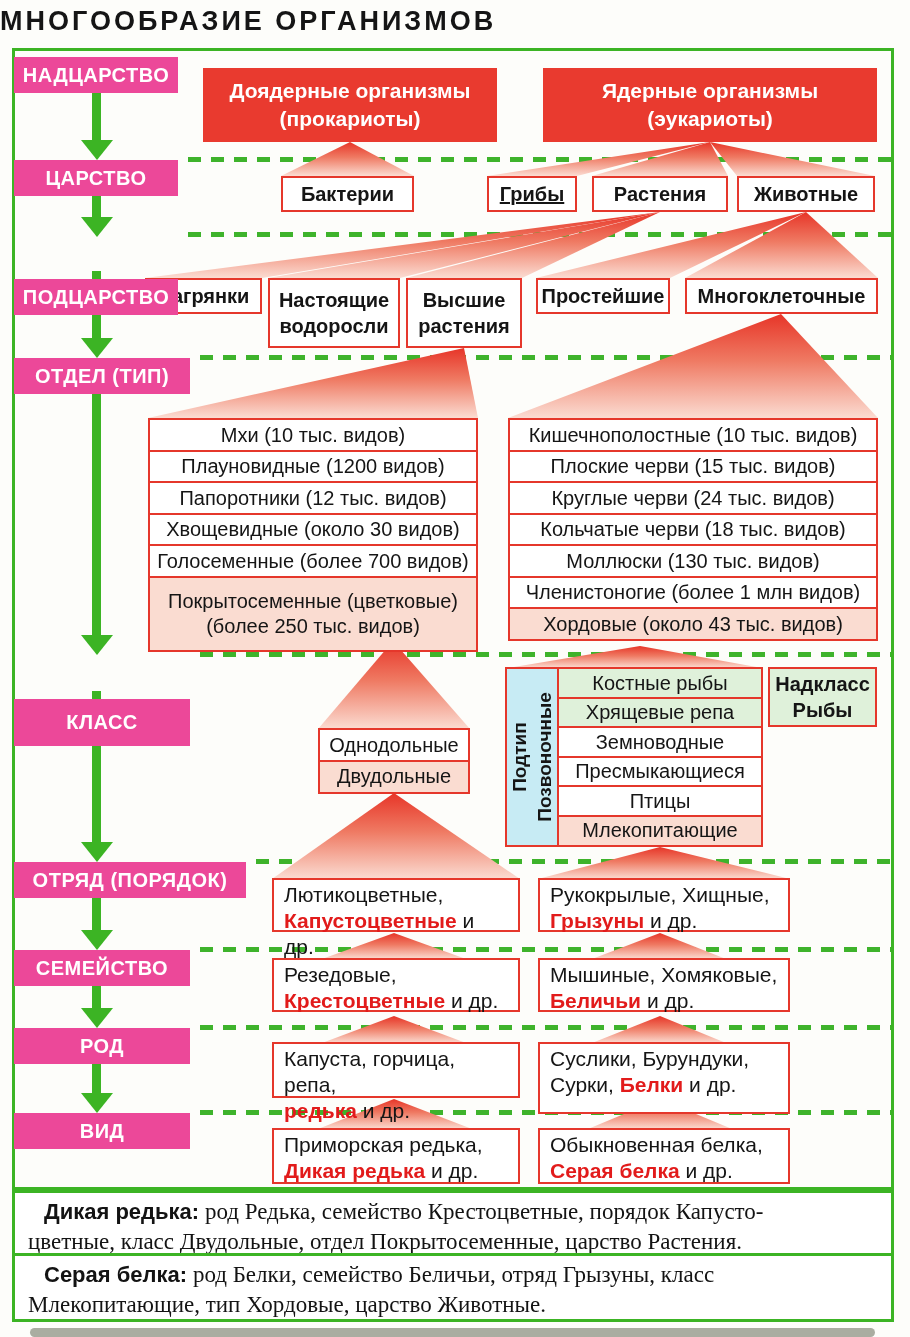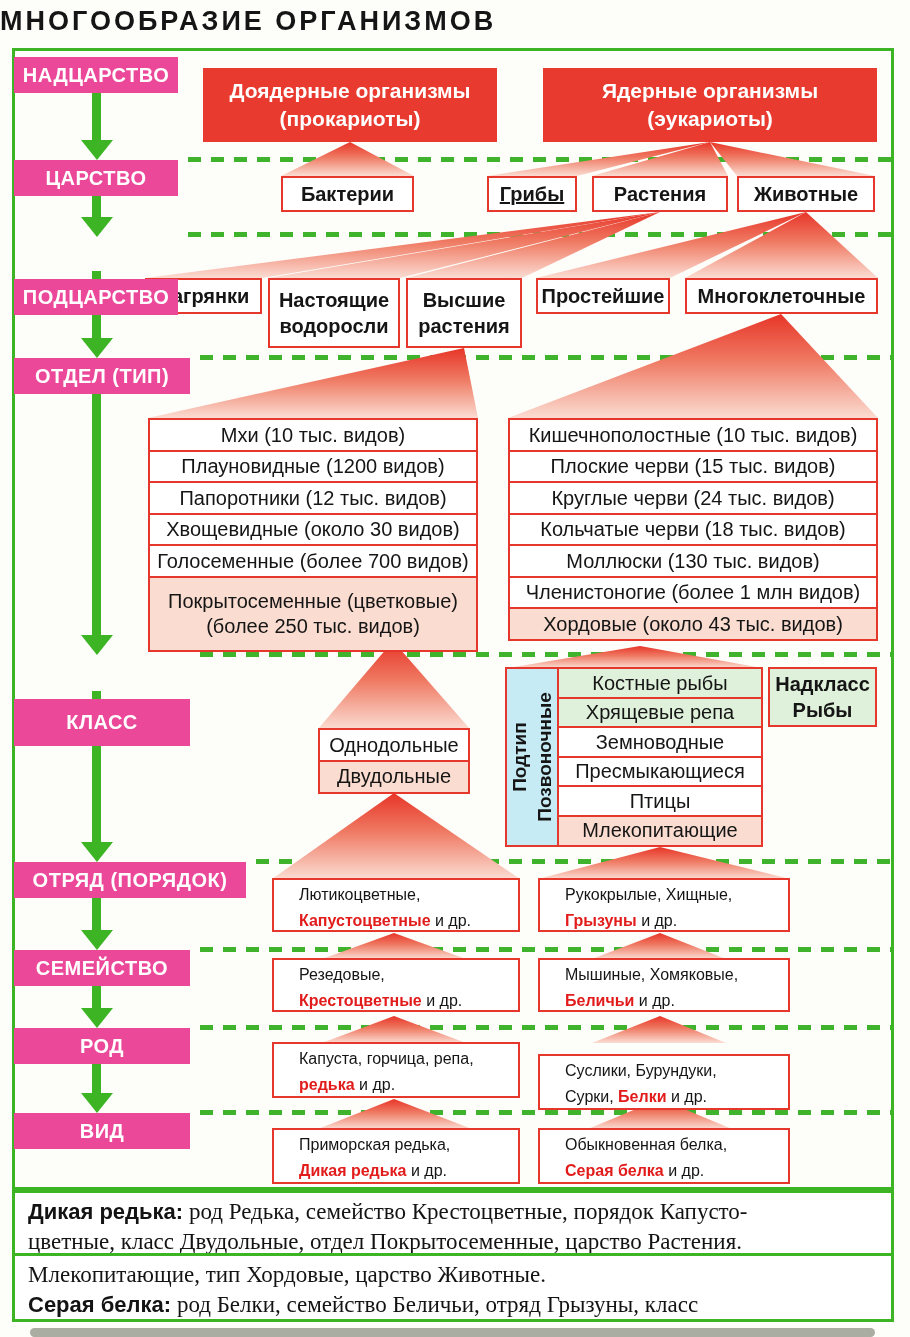--- a/index.html
+++ b/index.html
@@ -21,29 +21,29 @@
         display:flex;flex-direction:column;align-items:center;justify-content:center;font-size:20px;line-height:26px;z-index:3;}
   .list{z-index:3;display:flex;flex-direction:column;}
   .lrow{border:2.5px solid #e5372b;background:#fff;display:flex;flex-direction:column;align-items:center;
         justify-content:center;font-size:20px;height:34px;box-sizing:border-box;color:#151515;line-height:25px;}
   .list .lrow + .lrow{margin-top:-2.5px;}
   .pink{background:#fadcd1;}
   .lgreen{background:#dff1da;}
   .lblue{background:#c7ebf4;}
   .h2x{height:76px;}
   .fish .lrow{height:32px;}
-  .taxon{border:2.5px solid #e5372b;background:#fff;z-index:3;font-size:16px;line-height:26px;
-         padding:2px 25px;color:#151515;}
+  .taxon{border:2.5px solid #e5372b;background:#fff;z-index:3;font-size:21px;line-height:26px;
+         padding:2px 10px;color:#151515;}
   .red-t{color:#e21b1b;font-weight:bold;}
   .vwrap{border:2.5px solid #e5372b;z-index:3;}
   .vinner{position:absolute;top:50%;left:50%;transform:translate(-50%,-50%) rotate(-90deg);
           width:178px;text-align:center;font-weight:bold;font-size:19px;line-height:25px;color:#151515;}
   .fnote{border:3px solid #3cb424;background:#fff;z-index:3;padding:4px 13px;
          font-family:"Liberation Serif",serif;font-size:23px;line-height:30px;color:#131313;}
-  .fnlead{font-family:"Liberation Sans",sans-serif;font-weight:bold;font-size:22px;}
+  .fnlead{font-family:"Liberation Sans",sans-serif;font-weight:bold;font-size:22px;margin-left:16px;}
   .strip{background:#8d9183;border-radius:5px;opacity:0.75;z-index:0;}
 </style>
 </head>
 <body>
 
 <div class="page">
 
   <div class="abs title">МНОГООБРАЗИЕ ОРГАНИЗМОВ</div>
 
   <div class="abs frame" style="left:12px;top:48px;width:882px;height:1142px;"></div>
@@ -189,38 +189,38 @@
   </div>
   <div class="abs taxon" style="left:538px;top:958px;width:252px;height:54px;">
     <div>Мышиные, Хомяковые,</div>
     <div><span></span><span class="red-t">Беличьи</span><span> и др.</span></div>
   </div>
 
   <div class="abs taxon" style="left:272px;top:1042px;width:248px;height:56px;">
     <div>Капуста, горчица, репа,</div>
     <div><span></span><span class="red-t">редька</span><span> и др.</span></div>
   </div>
-  <div class="abs taxon" style="left:538px;top:1042px;width:252px;height:56px;margin-top:12px;">
+  <div class="abs taxon" style="left:538px;top:1042px;width:252px;height:72px;">
     <div>Суслики, Бурундуки,</div>
     <div><span>Сурки, </span><span class="red-t">Белки</span><span> и др.</span></div>
   </div>
 
   <div class="abs taxon" style="left:272px;top:1128px;width:248px;height:56px;">
     <div>Приморская редька,</div>
     <div><span></span><span class="red-t">Дикая редька</span><span> и др.</span></div>
   </div>
   <div class="abs taxon" style="left:538px;top:1128px;width:252px;height:56px;">
     <div>Обыкновенная белка,</div>
     <div><span></span><span class="red-t">Серая белка</span><span> и др.</span></div>
   </div>
 
   <div class="abs fnote" style="left:12px;top:1190px;width:882px;height:66px;">
     <div><span class="fnlead">Дикая редька:</span><span> род Редька, семейство Крестоцветные, порядок Капусто-</span></div>
     <div>цветные, класс Двудольные, отдел Покрытосеменные, царство Растения.</div>
   </div>
   <div class="abs fnote" style="left:12px;top:1253px;width:882px;height:69px;">
+    <div><span class="fnlead">Серая белка:</span><span> род Белки, семейство Беличьи, отряд Грызуны, класс</span></div>
     <div>Млекопитающие, тип Хордовые, царство Животные.</div>
-    <div><span class="fnlead">Серая белка:</span><span> род Белки, семейство Беличьи, отряд Грызуны, класс</span></div>
   </div>
 
   <div class="abs strip" style="left:30px;top:1328px;width:845px;height:9px;"></div>
 
 </div>
 
 </body></html>

